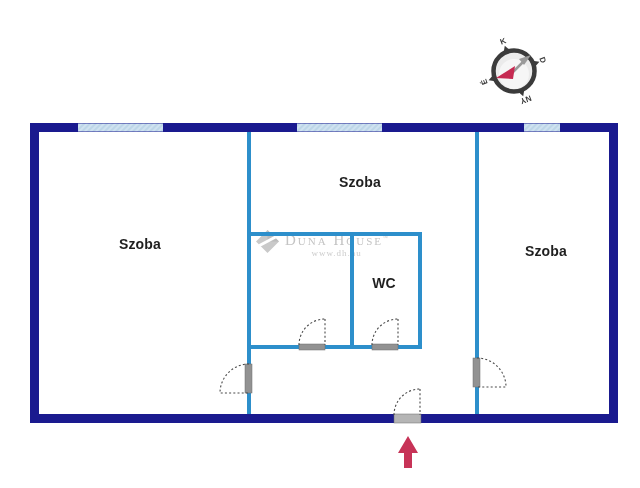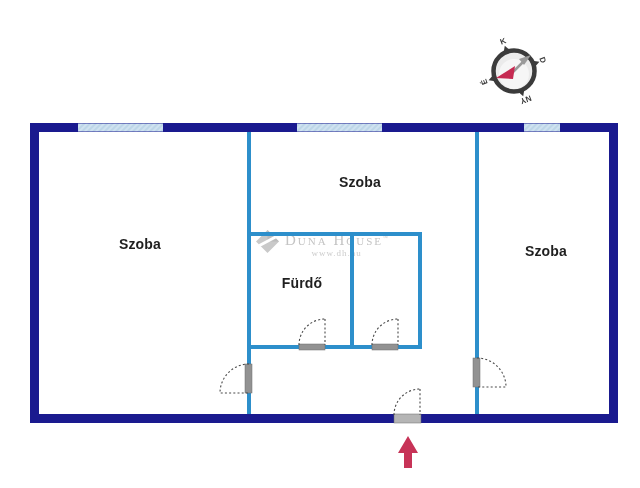--- a/index.html
+++ b/index.html
@@ -108,16 +108,16 @@
         <text x="543" y="63" transform="rotate(70 543 60)">D</text>
         <text x="526" y="103" transform="rotate(160 526 100)">NY</text>
       </g>
     </g>
 
     <polygon points="408,436 418,453 412,453 412,468 404,468 404,453 398,453" fill="#c73357"></polygon>
   </svg>
 
   <div class="room-label" style="left:90px;top:236px;">Szoba</div>
   <div class="room-label" style="left:310px;top:174px;">Szoba</div>
-  <div class="room-label" style="left:252px;top:275px;">Fürdő</div>
+  <div class="room-label" style="left:334px;top:275px;">WC</div>
   <div class="room-label" style="left:496px;top:243px;">Szoba</div>
 
 </div>
 
 </body></html>

